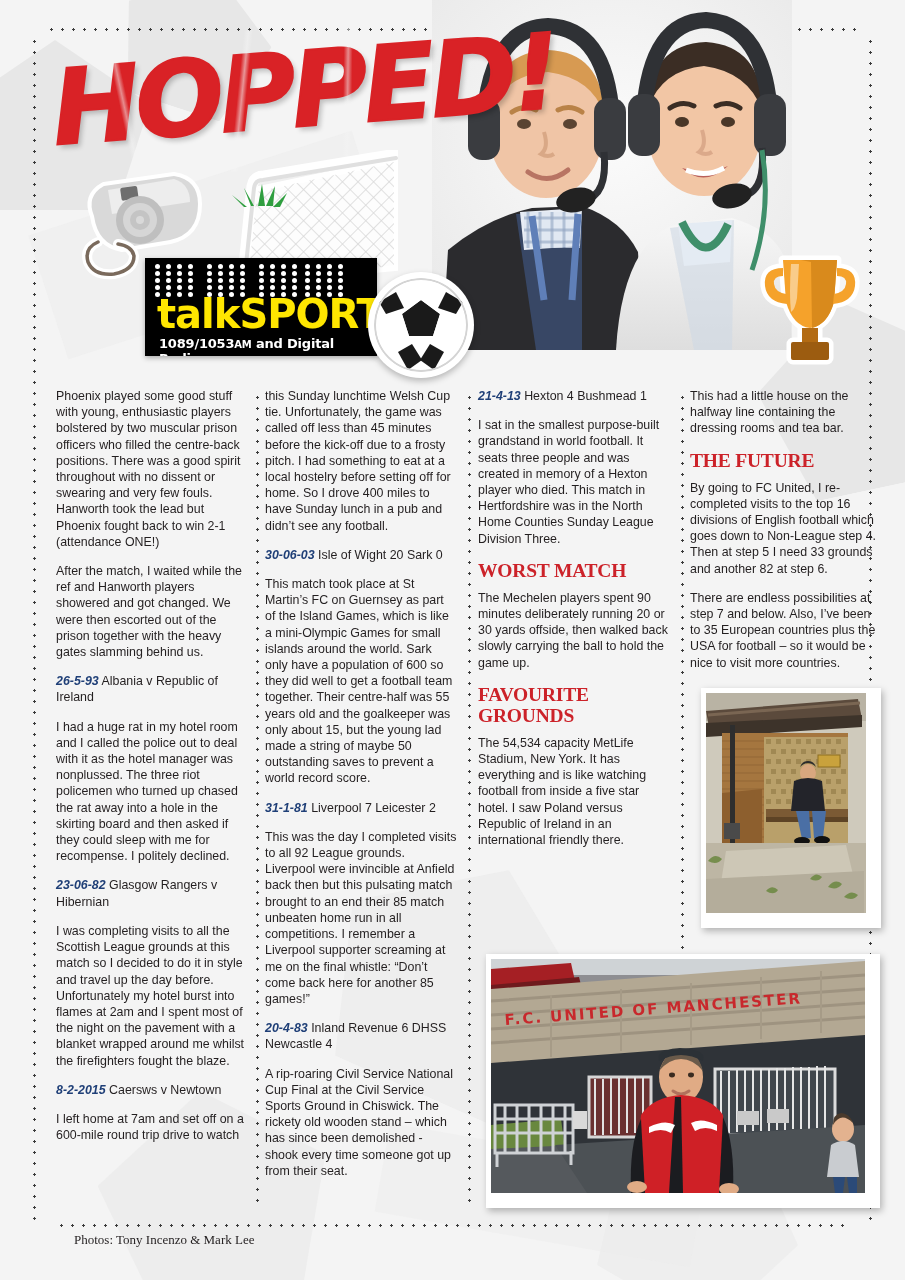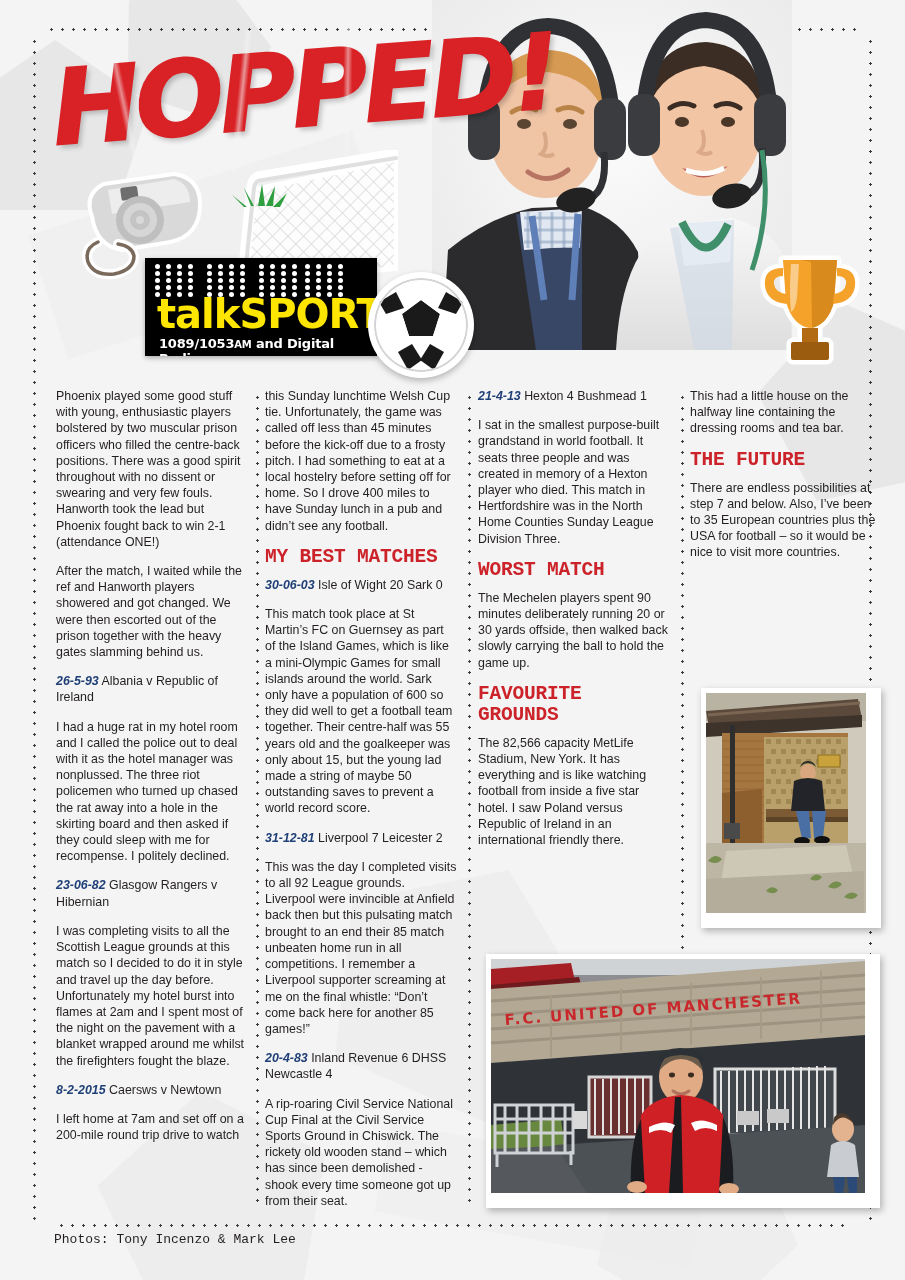--- a/index.html
+++ b/index.html
@@ -122,21 +122,21 @@
 
   .col p{
     margin:0 0 13px 0;
     font-family:"Liberation Sans", sans-serif;
     font-size:12.4px;line-height:16.2px;
     color:#231f20;
     text-align:left;
   }
   h2.sec{
     margin:7px 0 9px 0;
-    font-family:Liberation Mono, monospace;
+    font-family:Liberation Serif, serif;
     font-size:19.5px;line-height:21px;font-weight:bold;
     color:#cc2229;
     letter-spacing:-.2px;
   }
   .match{
     margin:0 0 9px 0;
     font-family:"Liberation Sans", sans-serif;
     font-size:12.4px;line-height:16.2px;
     color:#3f6fa8;
   }
@@ -150,22 +150,22 @@
     box-shadow:2px 3px 7px rgba(0,0,0,.28);
   }
   .photo .inner{width:100%;height:100%;overflow:hidden;position:relative;}
 
   #photo-shelter{left:701px;top:688px;width:170px;height:230px;}
   #photo-fcum{left:486px;top:954px;width:384px;height:244px;}
 
   
   .footer-rule{position:absolute;left:56px;top:1224px;width:796px;}
   .credit{
-    position:absolute;left:54px;top:1232px;
-    font-family:Liberation Mono, monospace;
+    position:absolute;left:74px;top:1232px;
+    font-family:Liberation Serif, serif;
     font-size:13px;color:#231f20;
   }
 </style>
 </head>
 <body>
 
 <div class="page">
 
   <div>
     <div class="bg-pent" style="left:-40px;top:40px;width:190px;height:170px;"></div>
@@ -418,43 +418,43 @@
 
   <div class="cols">
     <div class="col c1" id="column-1">
         <p>Phoenix played some good stuff with young, enthusiastic players bolstered by two muscular prison officers who filled the centre-back positions. There was a good spirit throughout with no dissent or swearing and very few fouls. Hanworth took the lead but Phoenix fought back to win 2-1 (attendance ONE!)</p>
         <p>After the match, I waited while the ref and Hanworth players showered and got changed. We were then escorted out of the prison together with the heavy gates slamming behind us.</p>
         <p class="match"><span class="date">26-5-93</span><span> Albania v Republic of Ireland</span></p>
         <p>I had a huge rat in my hotel room and I called the police out to deal with it as the hotel manager was nonplussed. The three riot policemen who turned up chased the rat away into a hole in the skirting board and then asked if they could sleep with me for recompense. I politely declined.</p>
         <p class="match"><span class="date">23-06-82</span><span> Glasgow Rangers v Hibernian</span></p>
         <p>I was completing visits to all the Scottish League grounds at this match so I decided to do it in style and travel up the day before. Unfortunately my hotel burst into flames at 2am and I spent most of the night on the pavement with a blanket wrapped around me whilst the firefighters fought the blaze.</p>
         <p class="match"><span class="date">8-2-2015</span><span> Caersws v Newtown</span></p>
-        <p>I left home at 7am and set off on a 200-mile round trip drive to watch</p>
+        <p>I left home at 7am and set off on a 600-mile round trip drive to watch</p>
       </div>
     <div class="col c2" id="column-2">
         <p>this Sunday lunchtime Welsh Cup tie. Unfortunately, the game was called off less than 45 minutes before the kick-off due to a frosty pitch. I had something to eat at a local hostelry before setting off for home. So I drove 400 miles to have Sunday lunch in a pub and didn’t see any football.</p>
-        <h2 class="sec">MY BEST MATCHES</h2>
         <p class="match"><span class="date">30-06-03</span><span> Isle of Wight 20 Sark 0</span></p>
         <p>This match took place at St Martin’s FC on Guernsey as part of the Island Games, which is like a mini-Olympic Games for small islands around the world. Sark only have a population of 600 so they did well to get a football team together. Their centre-half was 55 years old and the goalkeeper was only about 15, but the young lad made a string of maybe 50 outstanding saves to prevent a world record score.</p>
-        <p class="match"><span class="date">31-12-81</span><span> Liverpool 7 Leicester 2</span></p>
+        <p class="match"><span class="date">31-1-81</span><span> Liverpool 7 Leicester 2</span></p>
         <p>This was the day I completed visits to all 92 League grounds. Liverpool were invincible at Anfield back then but this pulsating match brought to an end their 85 match unbeaten home run in all competitions. I remember a Liverpool supporter screaming at me on the final whistle: “Don’t come back here for another 85 games!”</p>
         <p class="match"><span class="date">20-4-83</span><span> Inland Revenue 6 DHSS Newcastle 4</span></p>
         <p>A rip-roaring Civil Service National Cup Final at the Civil Service Sports Ground in Chiswick. The rickety old wooden stand – which has since been demolished - shook every time someone got up from their seat.</p>
       </div>
     <div class="col c3" id="column-3">
         <p class="match"><span class="date">21-4-13</span><span> Hexton 4 Bushmead 1</span></p>
         <p>I sat in the smallest purpose-built grandstand in world football. It seats three people and was created in memory of a Hexton player who died. This match in Hertfordshire was in the North Home Counties Sunday League Division Three.</p>
         <h2 class="sec">WORST MATCH</h2>
         <p>The Mechelen players spent 90 minutes deliberately running 20 or 30 yards offside, then walked back slowly carrying the ball to hold the game up.</p>
         <h2 class="sec">FAVOURITE GROUNDS</h2>
-        <p>The 82,566 capacity MetLife Stadium, New York. It has everything and is like watching football from inside a five star hotel. I saw Poland versus Republic of Ireland in an international friendly there.</p>
+        <p>The 54,534 capacity MetLife Stadium, New York. It has everything and is like watching football from inside a five star hotel. I saw Poland versus Republic of Ireland in an international friendly there.</p>
       </div>
     <div class="col c4" id="column-4">
         <p>This had a little house on the halfway line containing the dressing rooms and tea bar.</p>
         <h2 class="sec">THE FUTURE</h2>
+        <p>By going to FC United, I re-completed visits to the top 16 divisions of English football which goes down to Non-League step 4. Then at step 5 I need 33 grounds and another 82 at step 6.</p>
         <p>There are endless possibilities at step 7 and below. Also, I’ve been to 35 European countries plus the USA for football – so it would be nice to visit more countries.</p>
       </div>
   </div>
 
   <div class="dots-v" style="left:256px;top:392px;height:810px;"></div>
   <div class="dots-v" style="left:468px;top:392px;height:810px;"></div>
   <div class="dots-v" style="left:681px;top:392px;height:810px;"></div>
 
   <div class="photo" id="photo-shelter">
     <div class="inner">

